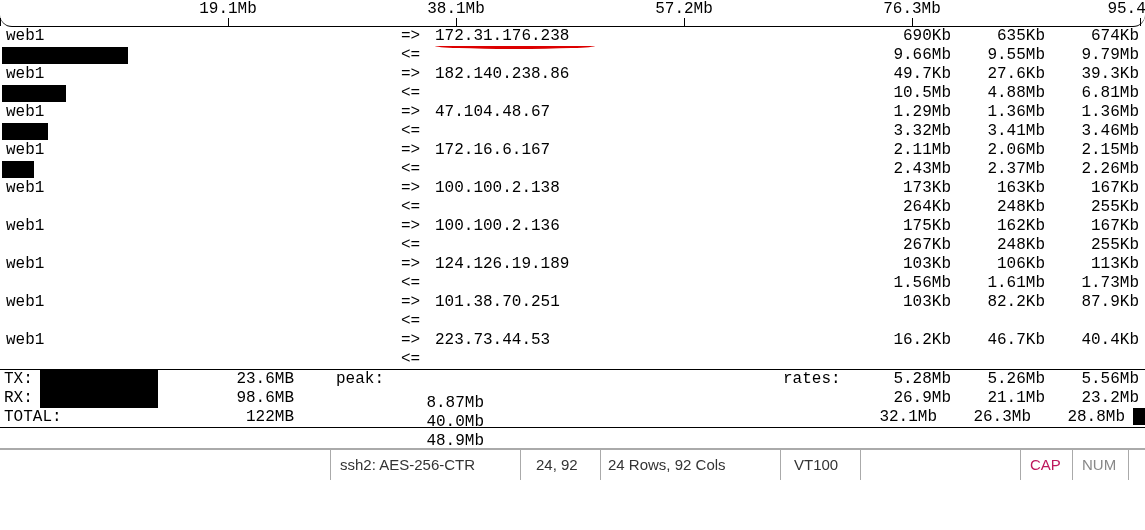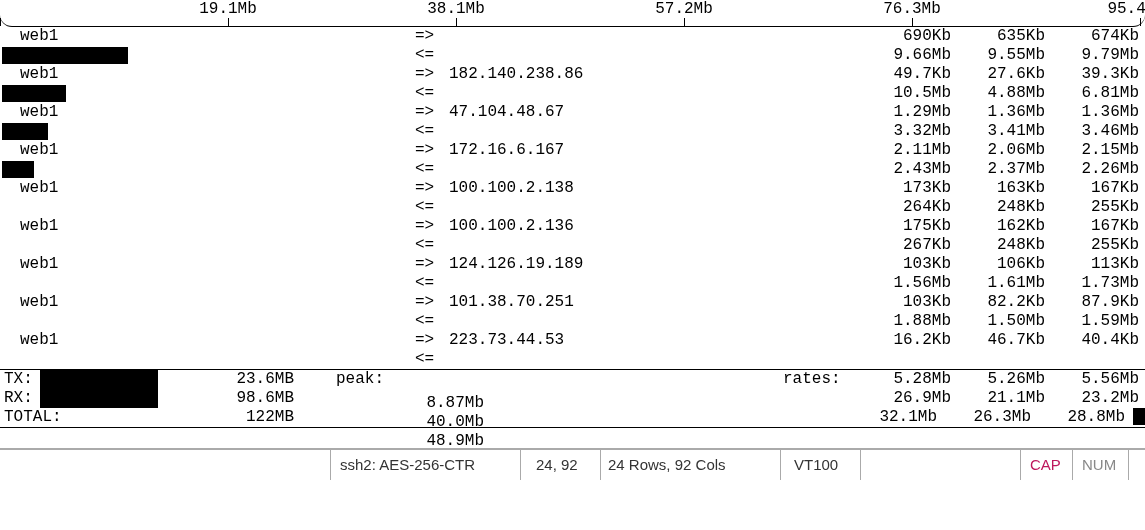--- a/index.html
+++ b/index.html
@@ -2,21 +2,21 @@
 <html><head>
 <meta charset="utf-8">
 <style>
   html,body{margin:0;padding:0;background:#fff;color:#000;}
   body{font-family:"Courier New",monospace;font-size:16px;line-height:1.2;width:1145px;}
   .scale{position:relative;height:26px;border-bottom:1px solid #000;border-radius:12px;}
   .tick-line{position:absolute;bottom:0;width:1px;height:8px;background:#000;}
   .tick-label{position:absolute;top:0;transform:translateX(-50%);}
   .rows{}
   .row{display:flex;height:19px;}
-  .host{width:395px;position:relative;padding-left:20px;}
+  .host{width:395px;position:relative;padding-left:6px;}
   .redact{position:absolute;left:2px;top:1px;height:17px;background:#000;}
   .dir{width:34px;}
   .dest{width:380px;position:relative;}
   .underline{position:absolute;left:0;top:16px;height:3px;border-bottom:3px solid #d00;border-radius:0 0 50% 50%;}
   .rates{flex:1;display:flex;justify-content:flex-end;}
   .rate{width:88px;text-align:right;padding-right:6px;}
   .sep{border-top:1px solid #000;}
   .summary{display:flex;height:19px;}
   .slabel{width:70px;padding-left:4px;position:relative;}
   .sredact{position:absolute;left:40px;top:0;height:19px;background:#000;}
@@ -45,20 +45,21 @@
     <div class="tick-line" style="left: 912px;"></div>
     <div class="tick-label" style="left: 912px;">76.3Mb</div>
     <div class="tick-line" style="left: 1140px;"></div>
     <div class="tick-label" style="left: 1140px; transform: translateX(-100%); margin-left: 25px;">95.4Mb</div>
   </div>
 
 <div class="rows" id="rows">
     <div class="row">
       <div class="host">web1</div>
       <div class="dir">=&gt;</div>
+      <div class="dest">172.31.176.238<div class="underline" style="width: 160px;"></div></div>
       <div class="rates">
         <div class="rate">690Kb</div>
         <div class="rate">635Kb</div>
         <div class="rate">674Kb</div>
       </div>
     </div>
     <div class="row">
       <div class="host">
         <div class="redact" style="width: 126px;"></div>
       </div>
@@ -203,25 +204,20 @@
       <div class="rates">
         <div class="rate">103Kb</div>
         <div class="rate">82.2Kb</div>
         <div class="rate">87.9Kb</div>
       </div>
     </div>
     <div class="row">
       <div class="host"></div>
       <div class="dir">&lt;=</div>
       <div class="dest"></div>
-      <div class="rates">
-        <div class="rate">1.88Mb</div>
-        <div class="rate">1.50Mb</div>
-        <div class="rate">1.59Mb</div>
-      </div>
     </div>
     <div class="row">
       <div class="host">web1</div>
       <div class="dir">=&gt;</div>
       <div class="dest">223.73.44.53</div>
       <div class="rates">
         <div class="rate">16.2Kb</div>
         <div class="rate">46.7Kb</div>
         <div class="rate">40.4Kb</div>
       </div>

